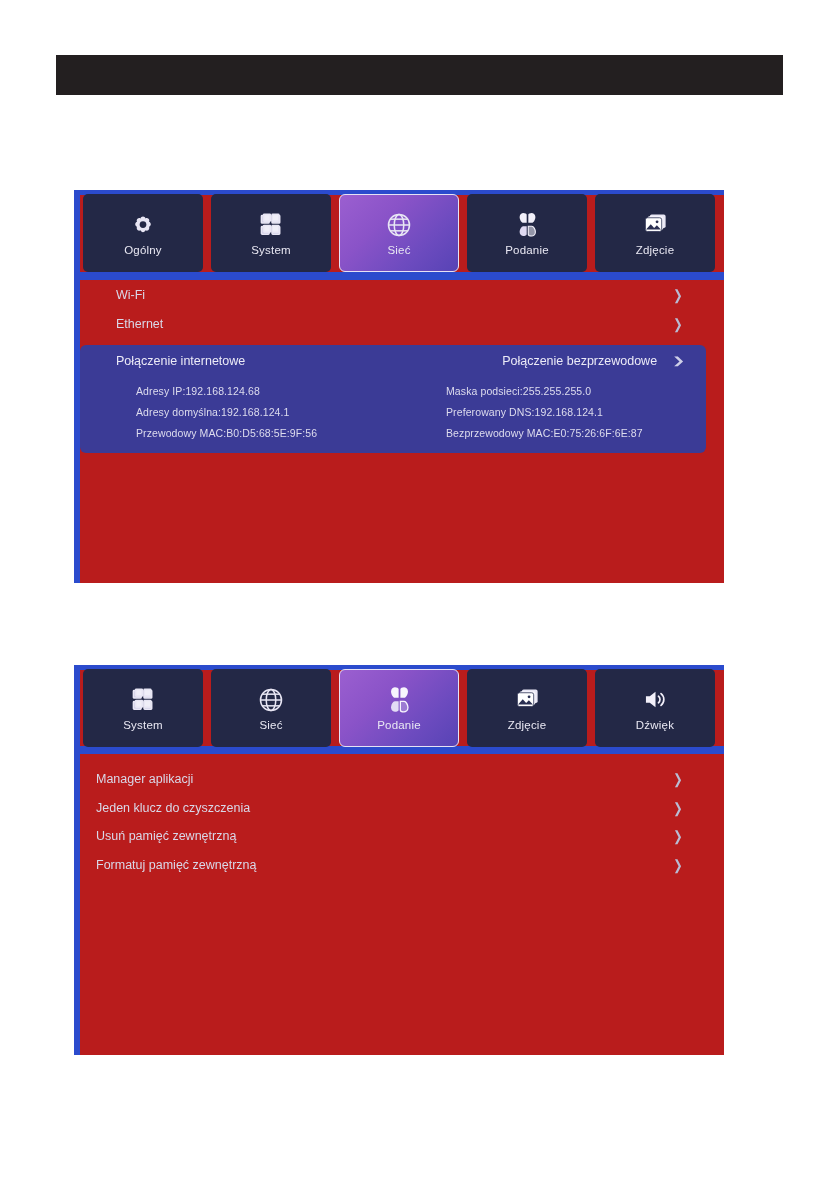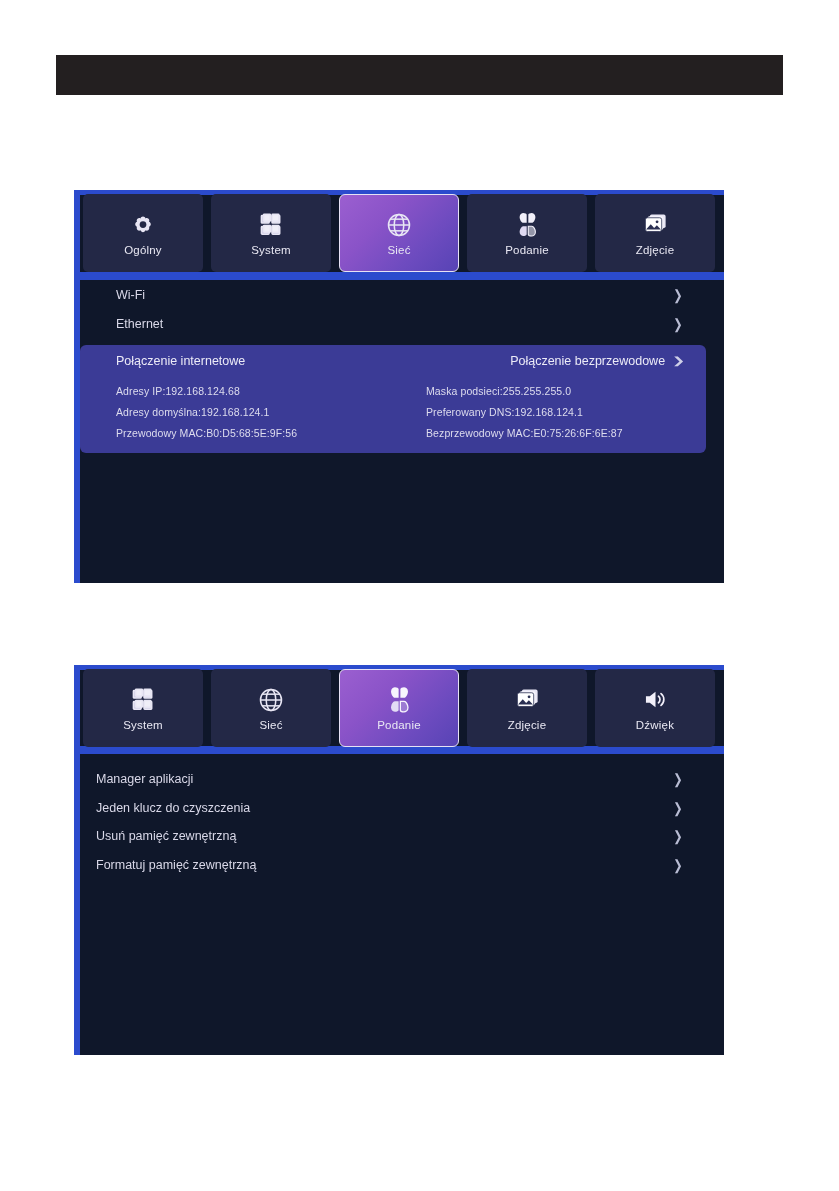--- a/index.html
+++ b/index.html
@@ -21,21 +21,21 @@
     left: 56px;
     top: 55px;
     width: 727px;
     height: 40px;
     background: #231f20;
   }
 
   
   .panel {
     position: absolute;
-    background: #0f172a;
+    background: #b91c1c;
     overflow: hidden;
   }
   .panel-1 { left: 74px; top: 190px;  width: 650px; height: 393px; }
   .panel-2 { left: 74px; top: 665px;  width: 650px; height: 390px; }
 
   
   .rail-left {
     position: absolute;
     left: 0; top: 0;
     width: 6px;
@@ -146,42 +146,42 @@
     padding: 0 0 14px 0;
   }
   .row-block .row {
     height: 31px;
     color: #ecebf7;
     font-size: 12.5px;
   }
   .row-value {
     display: flex;
     align-items: center;
-    gap: 8px;
+    gap: 16px;
     font-size: 12.5px;
     color: #ecebf7;
   }
   .chev-down {
     display: inline-block;
     font-size: 13px;
     color: #cfd0e8;
     transform: scaleX(1.25) scaleY(.75);
   }
 
   
   .detail-grid {
     display: grid;
     grid-template-columns: 310px 1fr;
     row-gap: 9px;
     padding: 9px 0 0 36px;
     font-size: 10.5px;
     color: #dddcee;
     letter-spacing: .1px;
   }
-  .detail-cell { white-space: nowrap; }
+  .detail-cell { white-space: nowrap; margin-left: 20px; }
 
   
   .list-2 { top: 100px; }
   .list-2 .row { height: 28.5px; margin-bottom: 0; padding-left: 16px; }
   .list-2 .row + .row { margin-top: 0; }
 </style>
 </head>
 <body>
 
 <div class="doc-header"></div>

